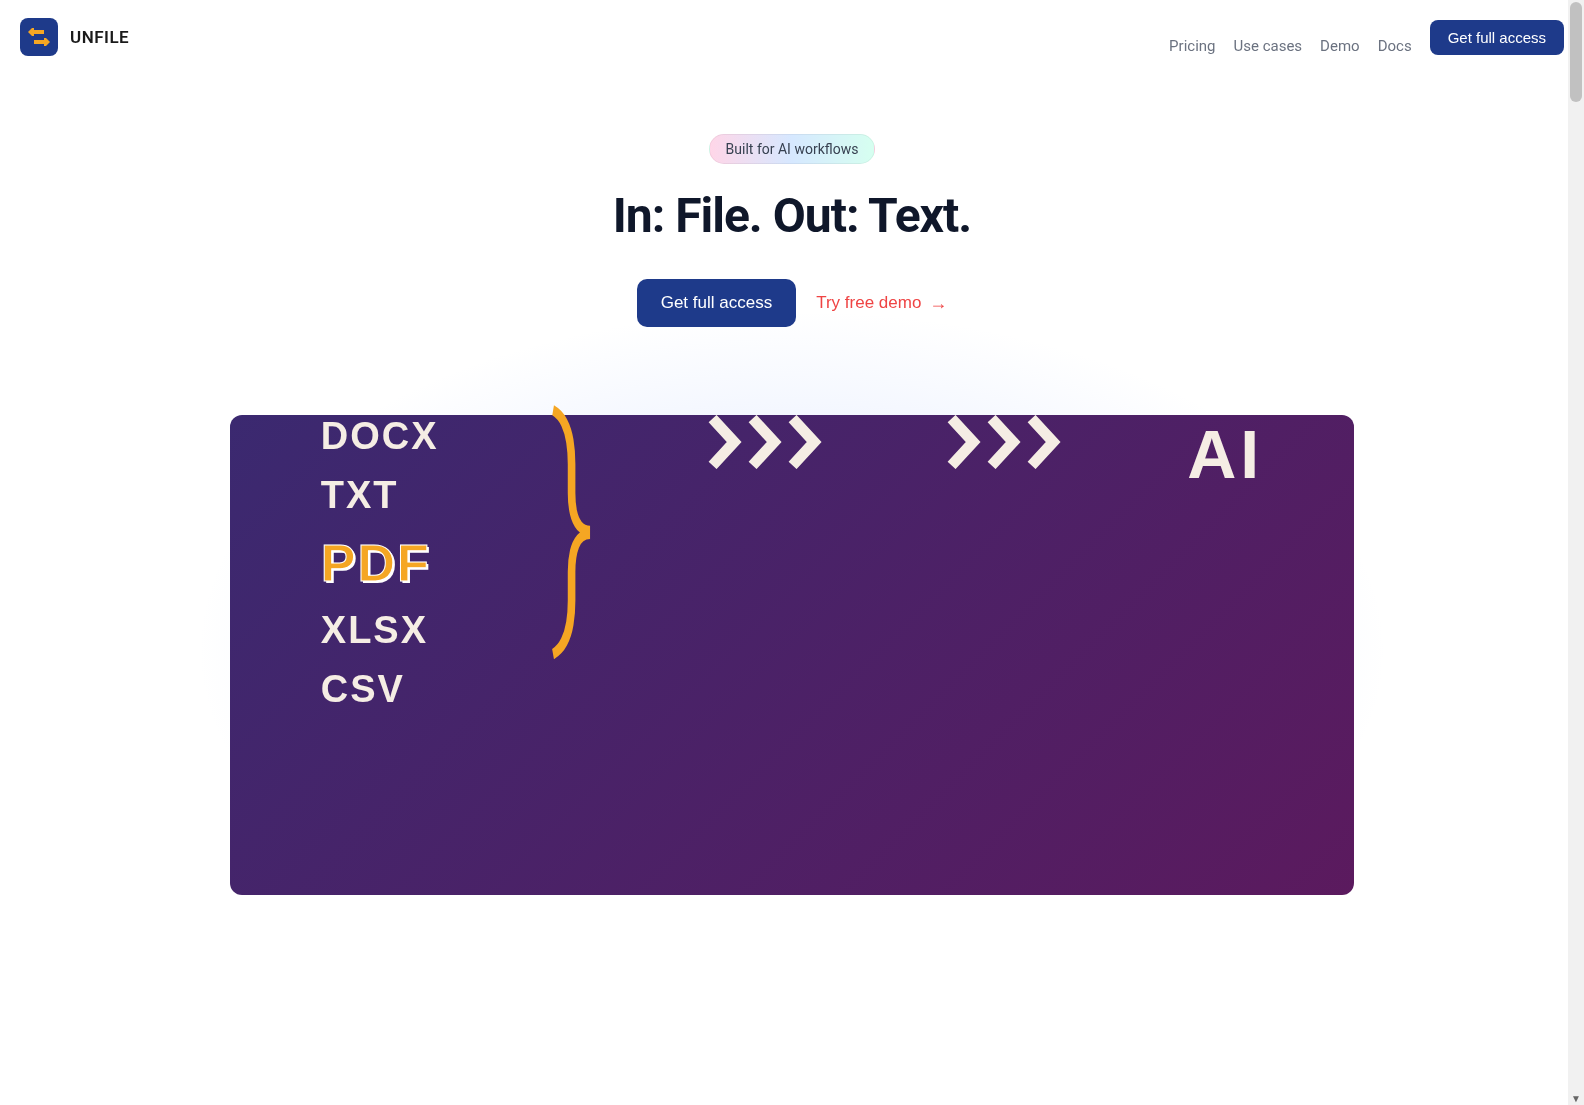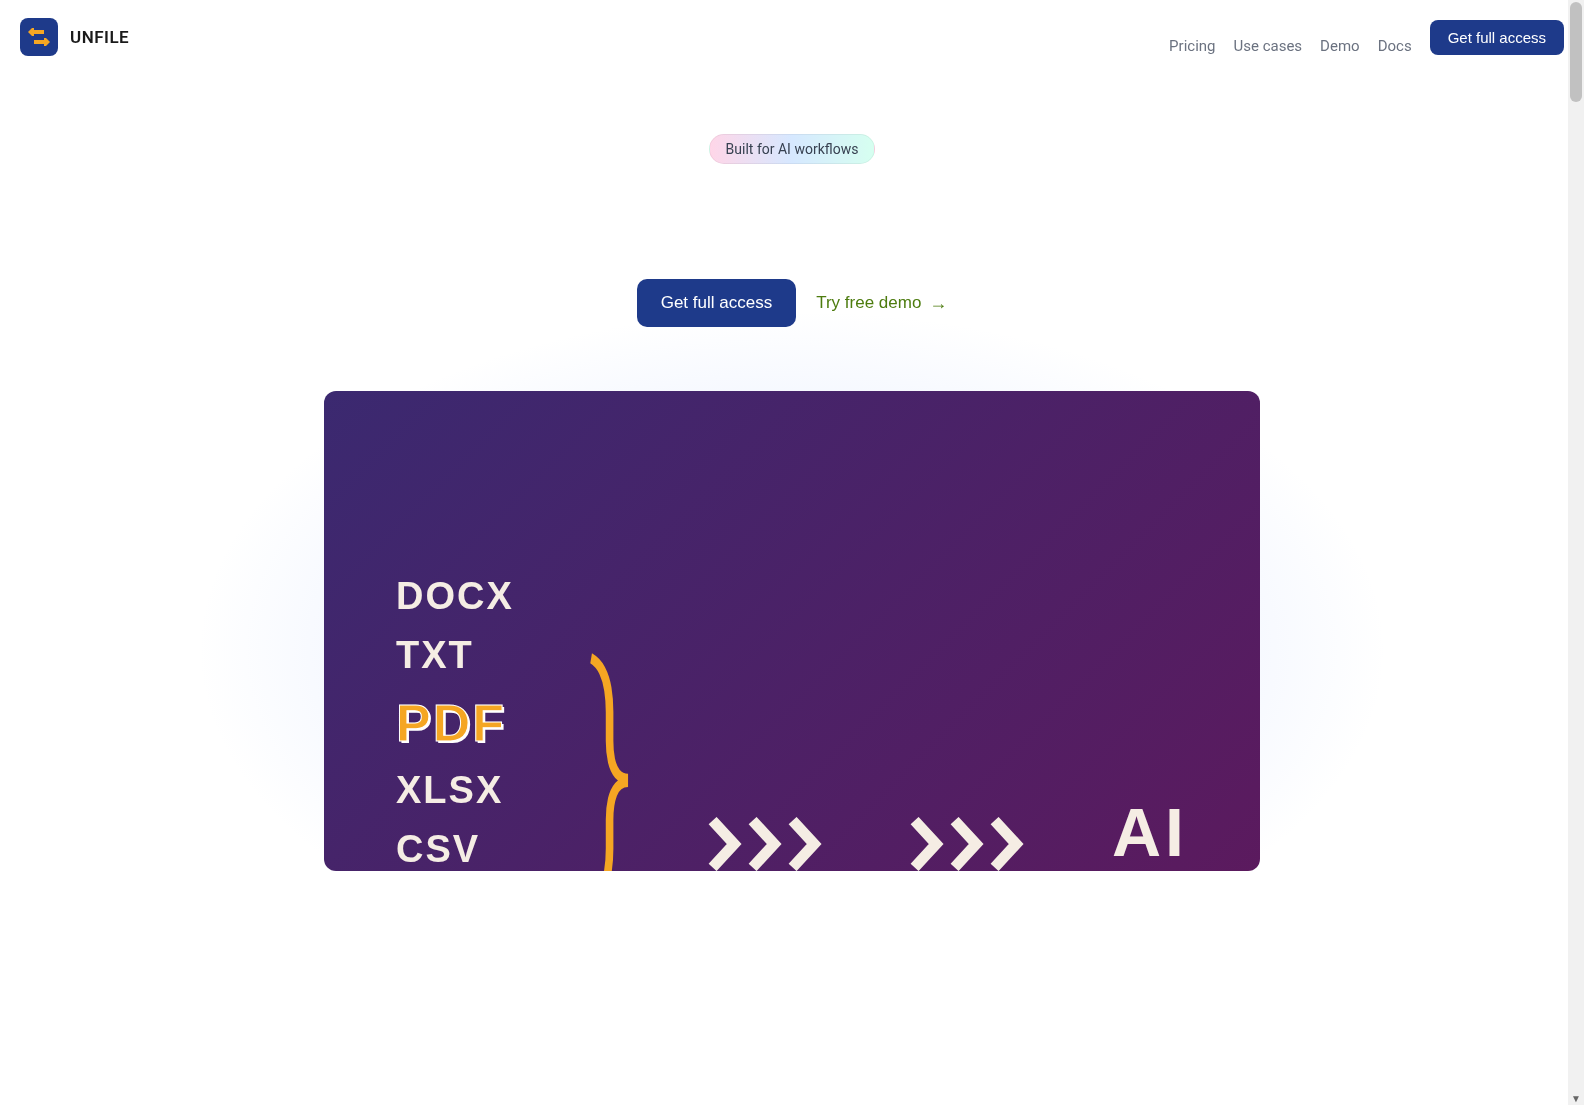--- a/index.html
+++ b/index.html
@@ -114,42 +114,42 @@
     .btn-primary {
       background: #1e3a8a;
       color: #fff;
       padding: 14px 24px;
       border-radius: 10px;
       font-size: 17px;
       border: none;
       cursor: pointer;
     }
     .btn-secondary {
-      color: #4d7c0f;
+      color: #ef4444;
       font-size: 17px;
       background: transparent;
       border: none;
       cursor: pointer;
       display: flex;
       align-items: center;
       gap: 8px;
     }
     .arrow-right {
       font-size: 18px;
     }
     .illustration {
-      width: 936px;
+      width: 1124px;
       height: 480px;
-      margin: 64px auto 0;
+      margin: 88px auto 0;
       background: linear-gradient(135deg, #3b2970 0%, #5b1a5e 100%);
       border-radius: 12px;
       position: relative;
       z-index: 5;
       display: flex;
-      align-items: flex-end;
+      align-items: flex-start;
       justify-content: space-around;
       padding: 0 30px;
     }
     .file-types {
       display: flex;
       flex-direction: column;
       gap: 16px;
       color: #f5ede4;
     }
     .file-type {
@@ -247,21 +247,21 @@
     <a class="nav-link">Use cases</a>
     <a class="nav-link">Demo</a>
     <a class="nav-link">Docs</a>
     <button class="nav-cta">Get full access</button>
   </div>
 </nav>
 
 <section class="hero">
   <span class="badge">Built for AI workflows</span>
   <h1 class="hero-title">
-    <br>
+    <span>In: File. Out: Text.</span><br>
   </h1>
   <div class="hero-actions">
     <button class="btn-primary">Get full access</button>
     <button class="btn-secondary">
       <span>Try free demo</span>
       <span class="arrow-right">→</span>
     </button>
   </div>
 </section>
 

